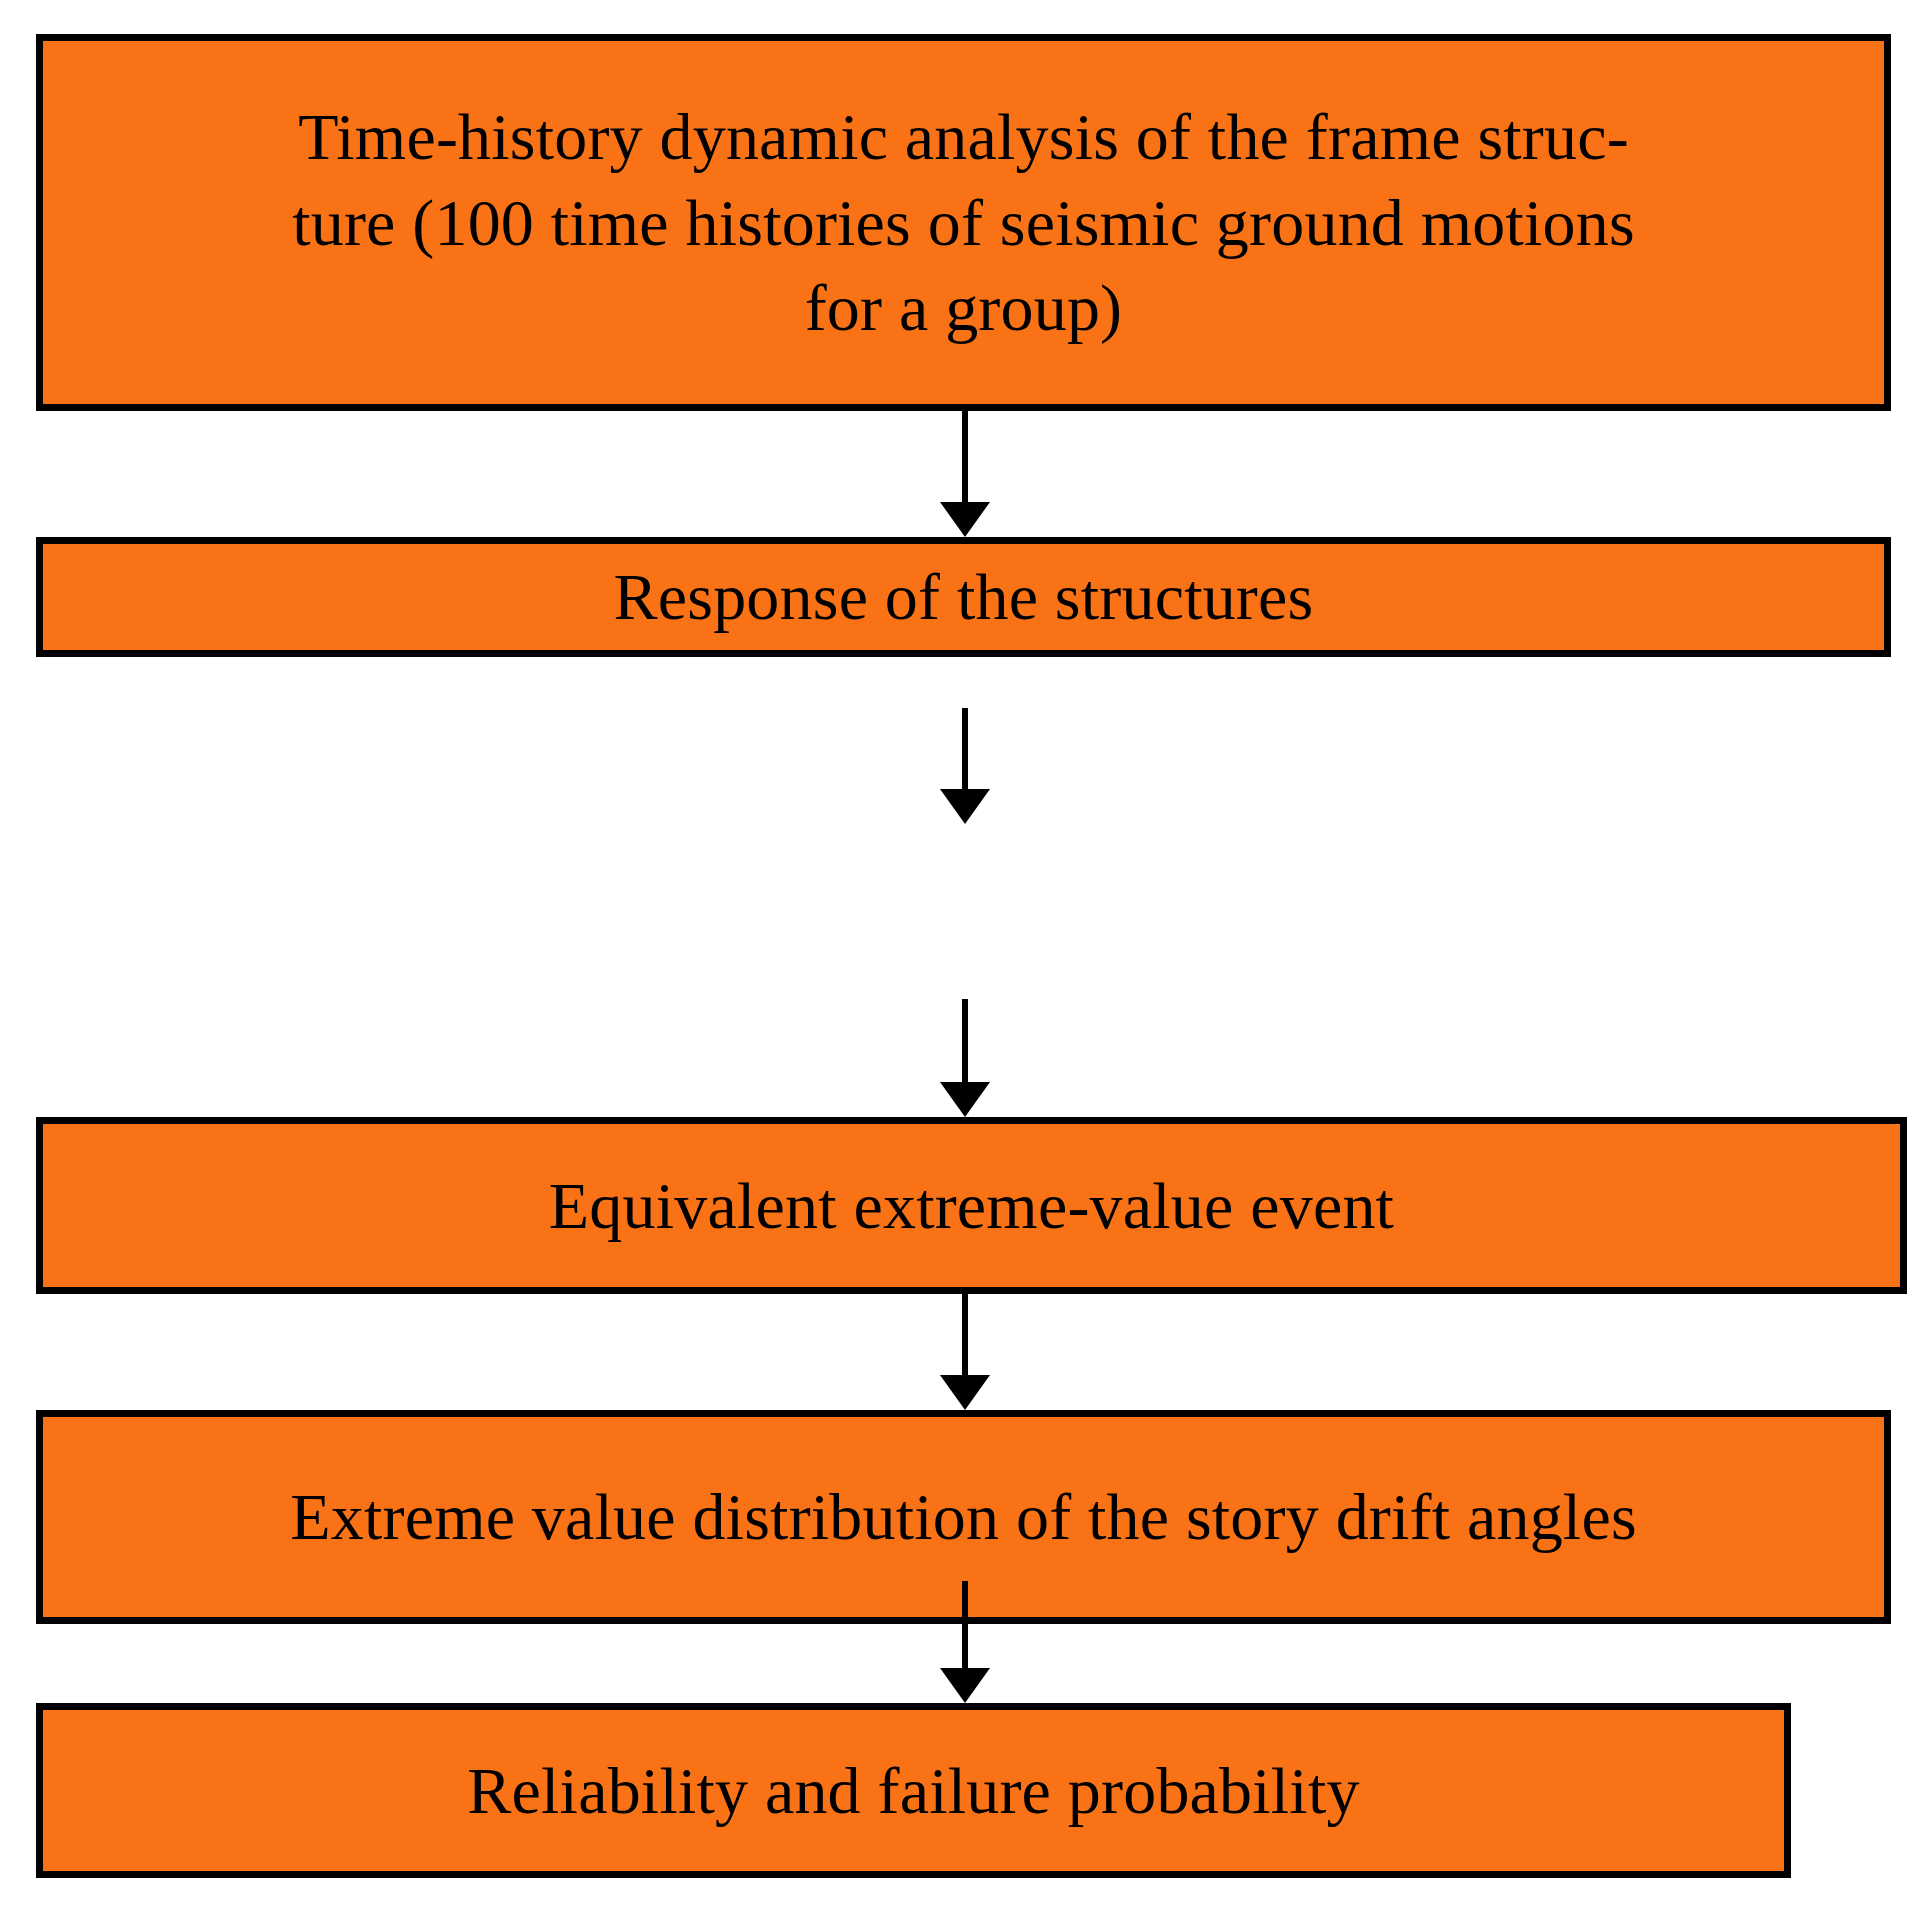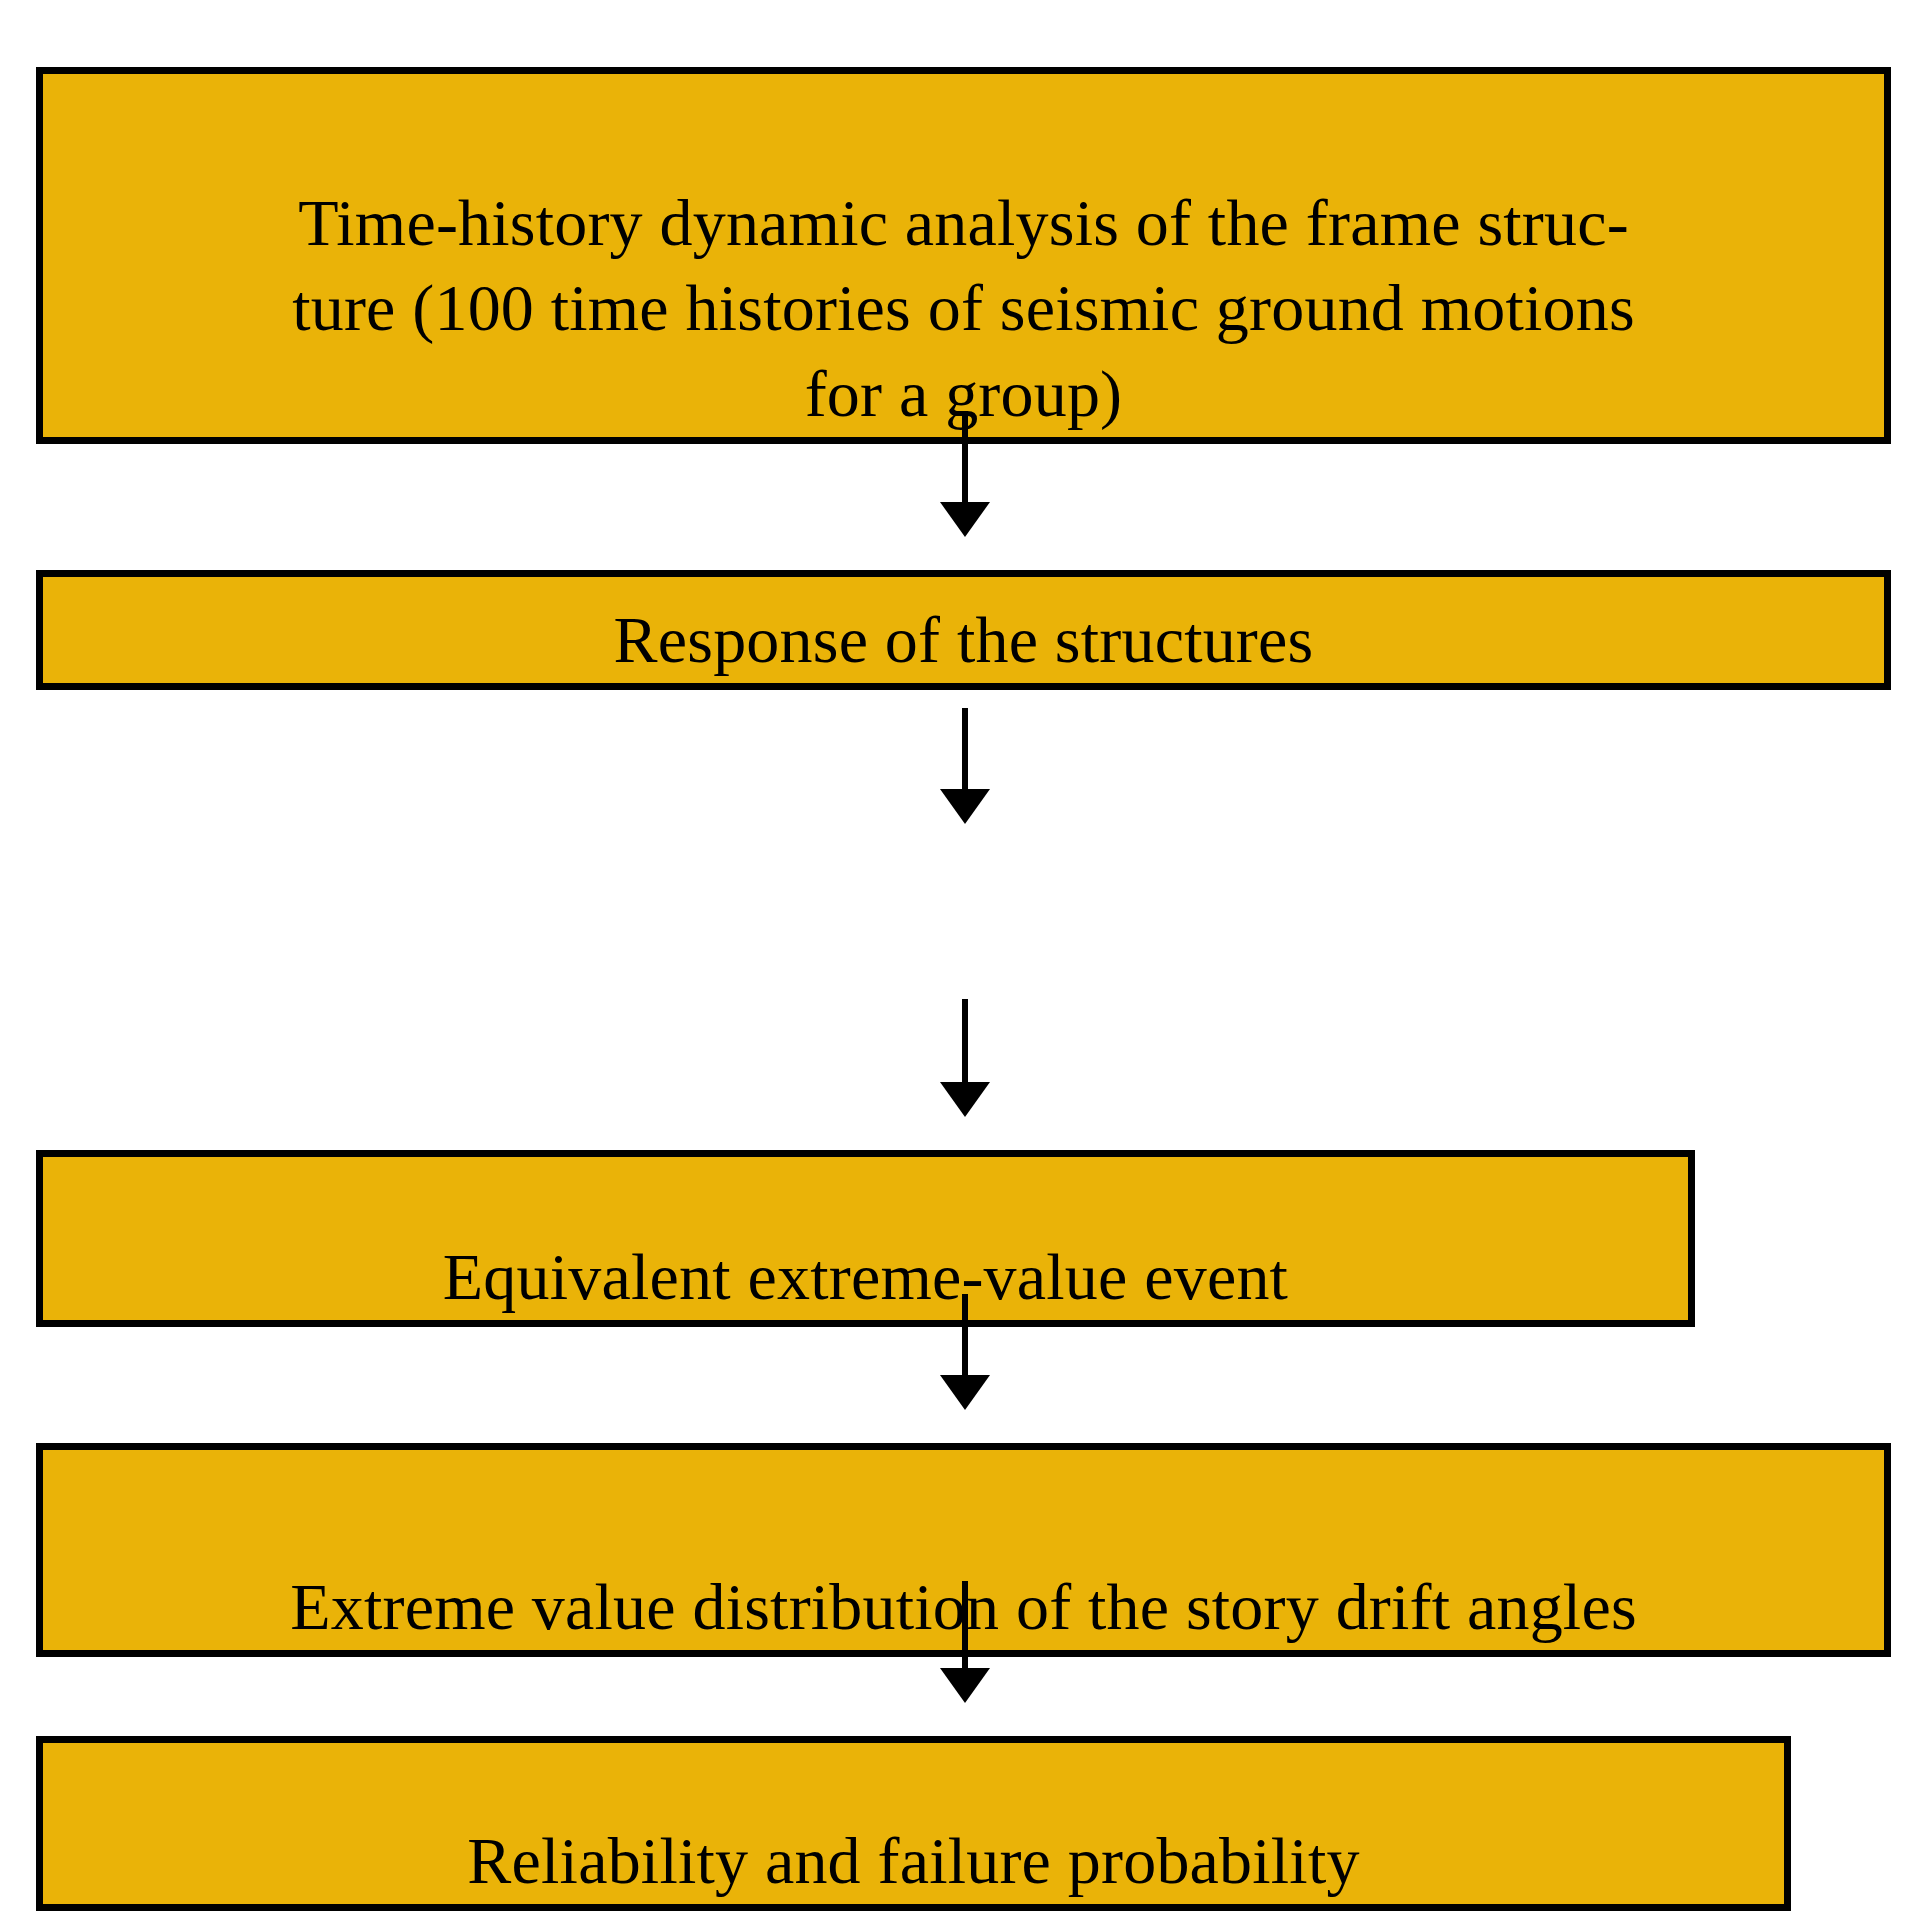--- a/index.html
+++ b/index.html
@@ -15,26 +15,25 @@
     height: 1914px;
     background: #ffffff;
     overflow: hidden;
     font-family: "Liberation Serif", "DejaVu Serif", serif;
   }
 
   .flow-box {
     position: absolute;
     box-sizing: border-box;
     border: 7.4px solid #000000;
-    background: #eab308;
+    background: #f97316;
     display: flex;
-    align-items: flex-end;
+    align-items: center;
     justify-content: center;
     text-align: center;
-    margin-top: 33px;
   }
 
   .flow-box-text {
     display: block;
     width: 90%;
     color: #000000;
     font-family: "Liberation Serif", "DejaVu Serif", serif;
     font-size: 66px;
     line-height: 1.30;
     letter-spacing: 0.2px;
@@ -88,21 +87,21 @@
     <div class="arrow-stem" style="height:81px;"></div>
     <div class="arrow-head" style="top:81px;"></div>
   </div>
 
 
   <div class="arrow" style="left:937px; top:999px; height:118px;">
     <div class="arrow-stem" style="height:83px;"></div>
     <div class="arrow-head" style="top:83px;"></div>
   </div>
 
-  <div class="flow-box" style="left:36px; top:1117px; width:1659px; height:177px;">
+  <div class="flow-box" style="left:36px; top:1117px; width:1871px; height:177px;">
     <span class="flow-box-text">Equivalent extreme-value event</span>
   </div>
 
   <div class="arrow" style="left:937px; top:1294px; height:116px;">
     <div class="arrow-stem" style="height:81px;"></div>
     <div class="arrow-head" style="top:81px;"></div>
   </div>
 
   <div class="flow-box" style="left:36px; top:1410px; width:1855px; height:214px;">
     <span class="flow-box-text">Extreme value distribution of the story drift angles</span>

